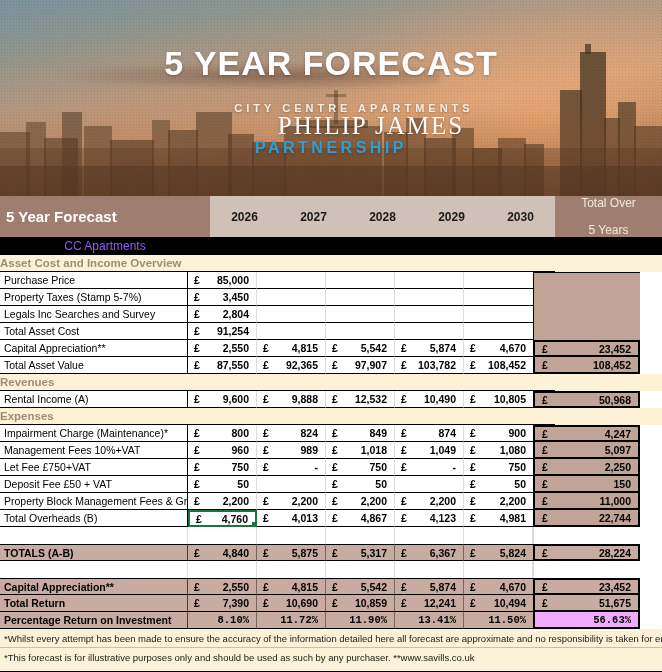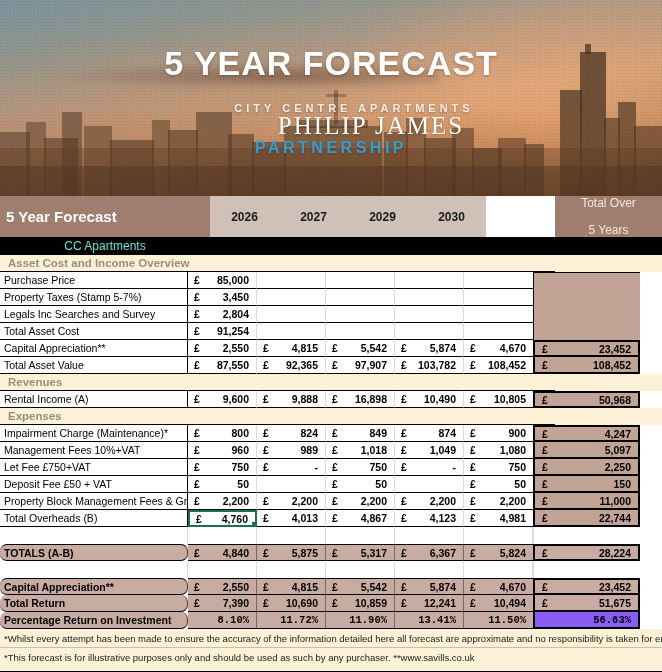--- a/index.html
+++ b/index.html
@@ -25,40 +25,40 @@
 
   
   .thead{display:flex;height:41px;}
   .thead>div,.thead .h-year{box-sizing:border-box;}
   .h-title{width:210px;background:#9f7e6f;color:#fff;font-size:15px;font-weight:bold;display:flex;align-items:center;padding-left:6px;}
   .h-years{display:flex;width:345px;}
   .h-year{width:69px;background:#cfc1b7;color:#1a1a1a;font-size:12px;font-weight:bold;display:flex;align-items:center;justify-content:center;}
   .h-total{width:107px;background:#9f7e6f;color:#f3e8d8;font-size:12px;display:flex;flex-direction:column;align-items:center;justify-content:space-between;gap:3px;}
 
   
-  .blackrow{height:18px;background:#000;color:#5eead4;font-size:12px;display:flex;align-items:center;}
+  .blackrow{height:18px;background:#000;color:#8b5cf6;font-size:12px;display:flex;align-items:center;}
   .blackrow span{width:210px;text-align:center;}
 
   
   #rows{width:662px;}
   .trow{display:flex;height:17px;box-sizing:border-box;}
   .cell{box-sizing:border-box;height:17px;display:flex;align-items:center;overflow:hidden;position:relative;font-size:10.5px;color:#000;}
   .lblcell{width:188px;padding-left:4px;background:#fff;border-right:1px solid #000;border-bottom:1px solid #000;white-space:nowrap;}
   .ycell{width:69px;justify-content:space-between;padding:0 7px 0 6px;background:#fff;border-right:1px solid #dcdcdc;border-bottom:1px solid #000;}
   .ycell.y5{border-right:none;}
   .tcell{width:107px;justify-content:space-between;padding:0 7px;background:#fff;font-weight:bold;}
   .val{font-weight:bold;white-space:nowrap;}
   .sym{font-weight:bold;}
   .blb{font-weight:bold;}
   .pct{justify-content:flex-end;font-family:Liberation Mono, monospace;}
   .pink .lblcell,.pink .ycell{background:#c9aca1;border-right-color:rgba(0,0,0,.40);}
-  .pink .lblcell{border-right-color:rgba(0,0,0,.65);border-radius:7px;}
+  .pink .lblcell{border-right-color:rgba(0,0,0,.65);}
   .bt .lblcell,.bt .ycell{border-top:1px solid #000;}
   .divs{background-image:linear-gradient(#000,#000),linear-gradient(#000,#000);background-size:1px 100%,1px 100%;background-position:70px 0,140px 0;background-repeat:no-repeat;}
-  .sectionrow .seclabel{width:555px;background:#fdf2d8;color:#9e8c77;font-weight:bold;font-size:11.5px;padding-left:8px;border-bottom:1px solid #000;}
+  .sectionrow .seclabel{width:555px;background:#fdf2d8;color:#9e8c77;font-weight:bold;font-size:11.5px;padding-left:0;border-bottom:1px solid #000;}
   .sectionrow .secfill{width:107px;background:#fdf2d8;}
   .blankrow .lblcell,.blankrow .ycell{border-bottom:none;border-right:1px solid #dcdcdc;background:#fff;}
   .ycell.sel{border:2px solid #1e7145;z-index:2;}
   .ycell.sel::after{content:'';position:absolute;right:-1px;bottom:-1px;width:5px;height:5px;background:#1e7145;border:1px solid #fff;box-sizing:border-box;}
 
   
   .sfooter{height:43px;background:#fdf2d8;border-bottom:1px solid #000;box-sizing:border-box;}
   .fline{font-size:9.5px;color:#1a1a1a;padding:4px 4px 2px 4px;line-height:1.25;white-space:nowrap;}
   .fline.f1{border-bottom:1px solid #cbbfa3;}
 </style>
@@ -109,20 +109,21 @@
     <div class="htext hero-sub">CITY CENTRE APARTMENTS</div>
     <div class="htext logo1">PHILIP JAMES</div>
     <div class="htext logo2">PARTNERSHIP</div>
   </div>
 
   <div class="thead">
     <div class="h-title">5 Year Forecast</div>
     <div class="h-years" id="hyears">
         <div class="h-year">2026</div>
         <div class="h-year">2027</div>
+        <div class="h-year">2028</div>
         <div class="h-year">2029</div>
         <div class="h-year">2030</div>
       </div>
     <div class="h-total">
       <div>Total Over</div>
       <div>5 Years</div>
     </div>
   </div>
 
   <div class="blackrow">
@@ -245,21 +246,21 @@
         <div class="cell ycell">
           <span class="sym">£</span>
           <span class="val">9,600</span>
         </div>
         <div class="cell ycell">
           <span class="sym">£</span>
           <span class="val">9,888</span>
         </div>
         <div class="cell ycell">
           <span class="sym">£</span>
-          <span class="val">16,898</span>
+          <span class="val">12,532</span>
         </div>
         <div class="cell ycell">
           <span class="sym">£</span>
           <span class="val">10,490</span>
         </div>
         <div class="cell ycell y5">
           <span class="sym">£</span>
           <span class="val">10,805</span>
         </div>
         <div class="cell tcell" style="background: rgb(194, 164, 150); border: 2px solid rgb(0, 0, 0);">
@@ -536,21 +537,21 @@
         </div>
         <div class="cell ycell pct">
           <span class="val">11.90%</span>
         </div>
         <div class="cell ycell pct">
           <span class="val">13.41%</span>
         </div>
         <div class="cell ycell y5 pct">
           <span class="val">11.50%</span>
         </div>
-        <div class="cell tcell pct" style="background: #8b5cf6; border-top: none; border-right: 2px solid rgb(0, 0, 0); border-bottom: 2px solid rgb(0, 0, 0); border-left: 2px solid rgb(0, 0, 0); border-image: initial;">
+        <div class="cell tcell pct" style="background: #f0abfc; border-top: none; border-right: 2px solid rgb(0, 0, 0); border-bottom: 2px solid rgb(0, 0, 0); border-left: 2px solid rgb(0, 0, 0); border-image: initial;">
           <span class="val">56.63%</span>
         </div>
       </div>
     </div>
 
   <div class="sfooter">
     <div class="fline f1">*Whilst every attempt has been made to ensure the accuracy of the information detailed here all forecast are approximate and no responsibility is taken for error.</div>
     <div class="fline">*This forecast is for illustrative purposes only and should be used as such by any purchaser. **www.savills.co.uk</div>
   </div>
 

